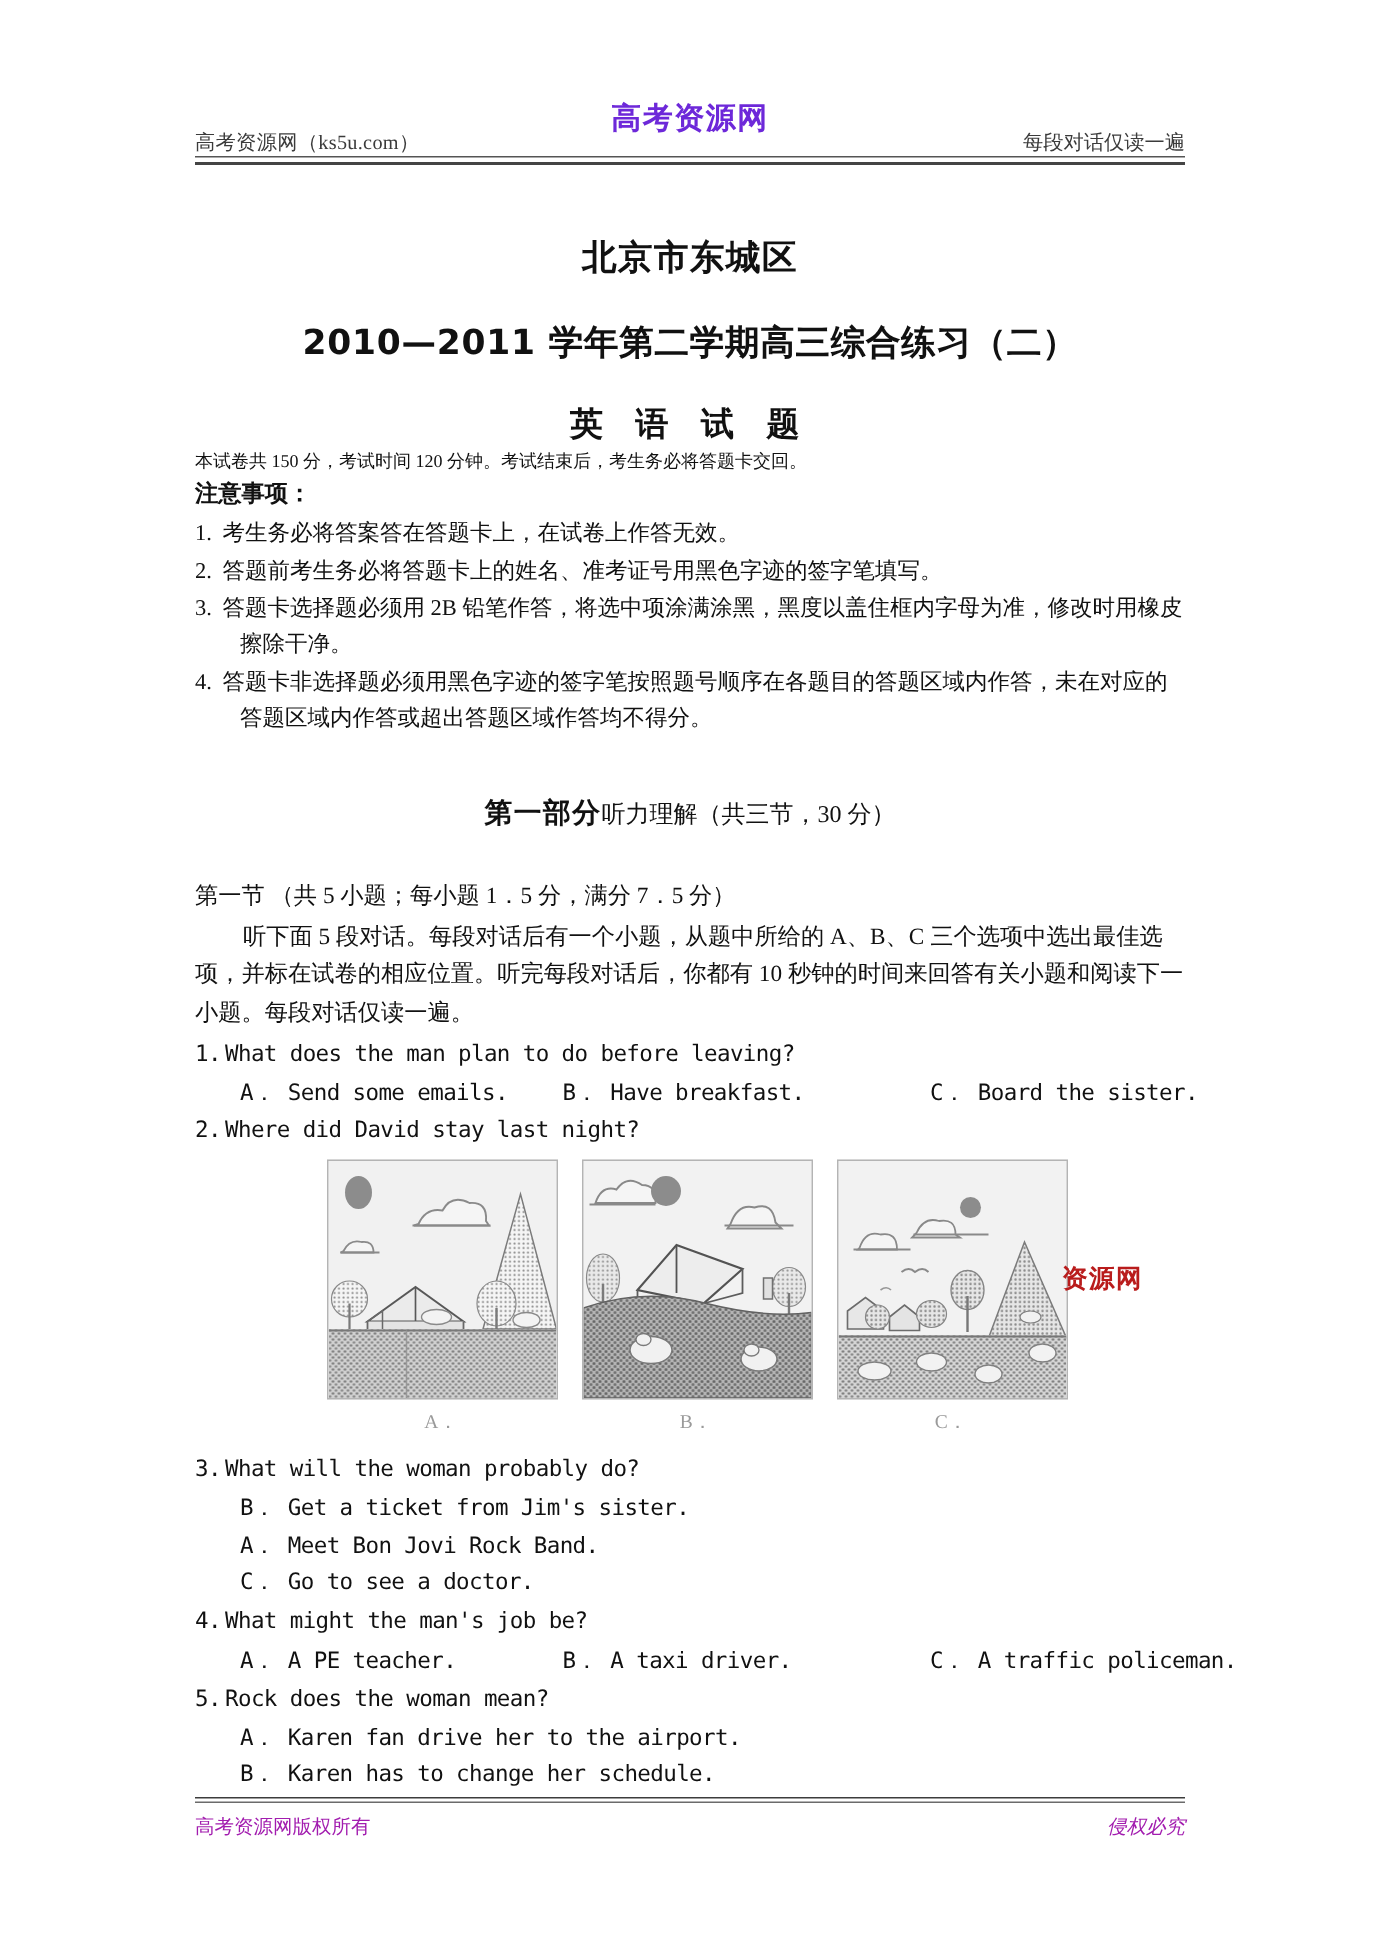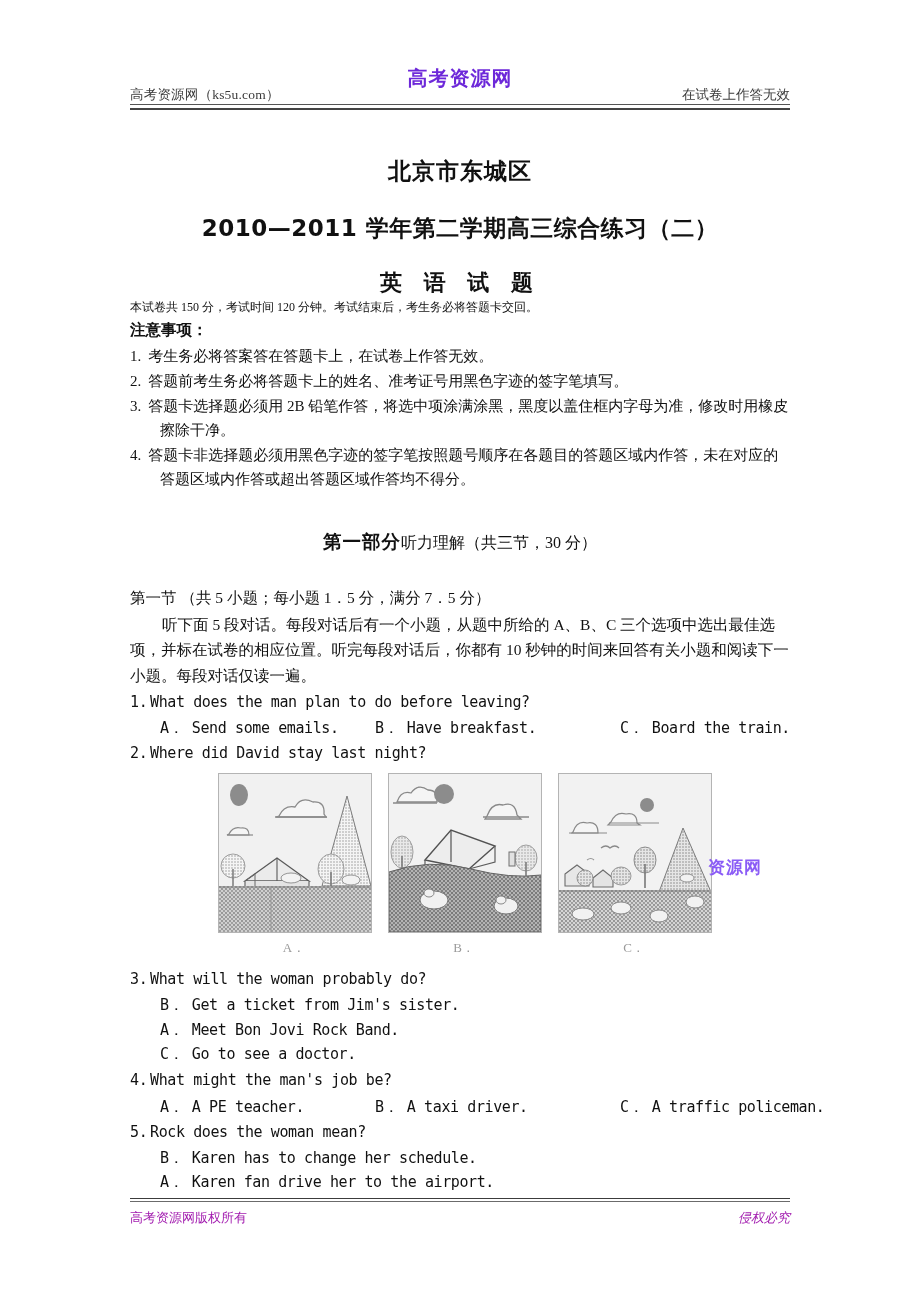--- a/index.html
+++ b/index.html
@@ -210,23 +210,23 @@
   .pic-label {
     text-align: center;
     font-size: 13px;
     color: #9a9a9a;
     margin-top: 6px;
     font-family: "Liberation Serif", serif;
   }
   .watermark {
     position: absolute;
     left: 578px;
-    top: 83px;
+    top: 68px;
     font-size: 17px;
-    color: #8b5cf6;
+    color: #b91c1c;
     font-weight: bold;
     letter-spacing: 1px;
     font-family: "DejaVu Serif", serif;
     white-space: nowrap;
   }
 
   
   .doc-footer {
     position: absolute;
     left: 130px;
@@ -253,21 +253,21 @@
   .ftr-right { right: 0; font-style: italic; }
 </style>
 </head>
 <body>
 
 <div class="page">
 
   <div class="doc-header">
     <div class="hdr-left">高考资源网（ks5u.com）</div>
     <div class="hdr-logo">高考资源网</div>
-    <div class="hdr-right">在试卷上作答无效</div>
+    <div class="hdr-right">每段对话仅读一遍</div>
     <div class="hdr-rule"></div>
   </div>
 
   <div class="title-block">
     <div class="title-main">北京市东城区</div>
     <div class="title-sub">2010—2011 学年第二学期高三综合练习（二）</div>
     <div class="title-subject">英 语 试 题</div>
   </div>
 
   <div class="intro">本试卷共 150 分，考试时间 120 分钟。考试结束后，考生务必将答题卡交回。</div>
@@ -284,21 +284,21 @@
   </div>
 
   <div class="sec-line">第一节 （共 5 小题；每小题 1．5 分，满分 7．5 分）</div>
   <div class="sec-intro">听下面 5 段对话。每段对话后有一个小题，从题中所给的 A、B、C 三个选项中选出最佳选项，并标在试卷的相应位置。听完每段对话后，你都有 10 秒钟的时间来回答有关小题和阅读下一小题。每段对话仅读一遍。</div>
 
   <div class="q">
     <div class="q-stem"><span class="q-num">1.</span><span>What does the man plan to do before leaving?</span></div>
     <div class="opts-row">
       <span class="opt opt-a">A． Send some emails.</span>
       <span class="opt opt-b">B． Have breakfast.</span>
-      <span class="opt opt-c">C． Board the train.</span>
+      <span class="opt opt-c">C． Board the sister.</span>
     </div>
   </div>
 
   <div class="q">
     <div class="q-stem"><span class="q-num">2.</span><span>Where did David stay last night?</span></div>
   </div>
 
   <div class="pics">
 
     <div class="pic-wrap p1">
@@ -460,22 +460,22 @@
     <div class="opts-row">
       <span class="opt opt-a">A． A PE teacher.</span>
       <span class="opt opt-b">B． A taxi driver.</span>
       <span class="opt opt-c">C． A traffic policeman.</span>
     </div>
   </div>
 
   <div class="q">
     <div class="q-stem"><span class="q-num">5.</span><span>Rock does the woman mean?</span></div>
     <div class="opts-stack">
+      <span class="opt">A． Karen fan drive her to the airport.</span>
       <span class="opt">B． Karen has to change her schedule.</span>
-      <span class="opt">A． Karen fan drive her to the airport.</span>
     </div>
   </div>
 
 </div>
 
 <div class="doc-footer">
   <div class="ftr-rule"></div>
   <div class="ftr-row">
     <span class="ftr-left">高考资源网版权所有</span>
     <span class="ftr-right">侵权必究</span>

